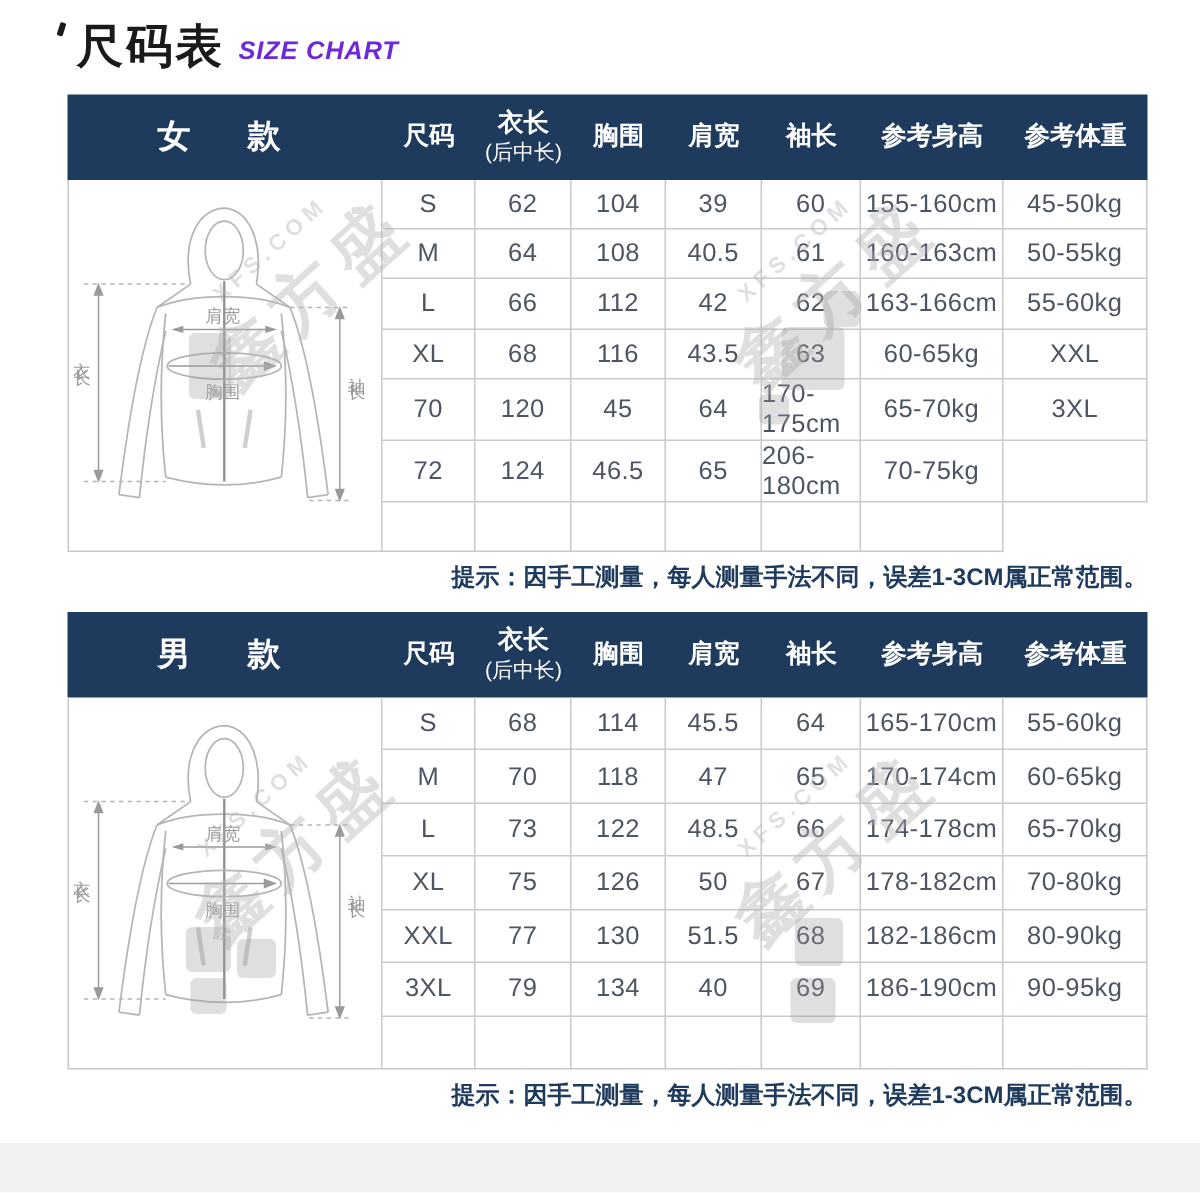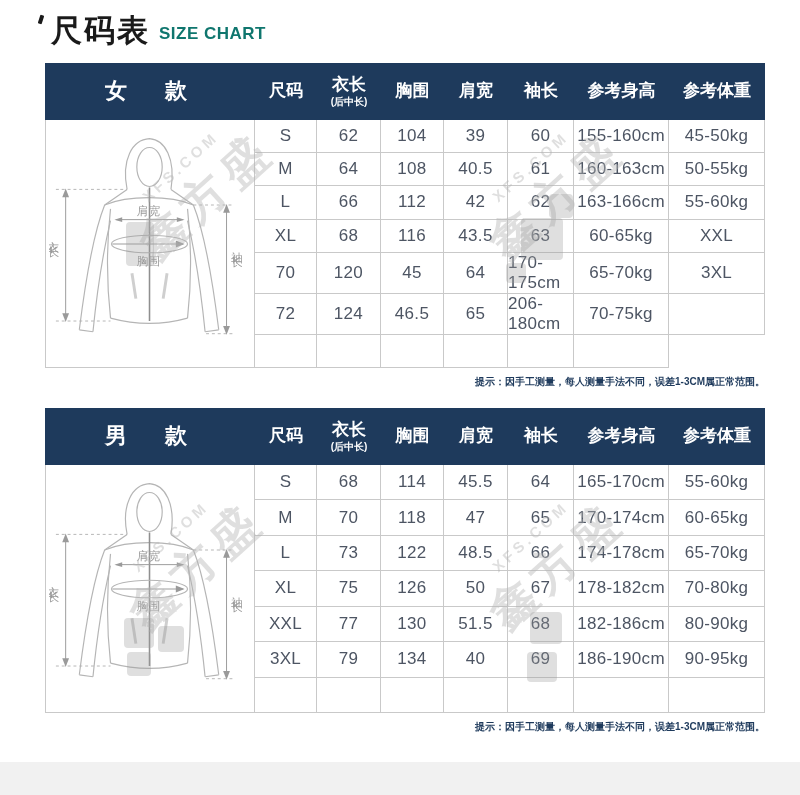--- a/index.html
+++ b/index.html
@@ -13,51 +13,51 @@
   body{
     position:relative;
     background:#ffffff;
     font-family:"Liberation Sans","DejaVu Sans",sans-serif;
     overflow:hidden;
   }
   
   .page-header{position:absolute;left:55px;top:12px;display:flex;align-items:flex-end;z-index:2;}
   .tick{display:inline-block;width:4px;height:9px;background:#1a1a1a;transform:rotate(18deg);margin:3px 8px 22px -16px;border-radius:1px;}
   .title-cn{font-size:31px;font-weight:bold;color:#1a1a1a;letter-spacing:2px;line-height:1;text-align:center;}
-  .title-en{font-size:17px;font-weight:bold;color:#0f766e;margin-left:9px;margin-bottom:2px;letter-spacing:0.5px;}
+  .title-en{font-size:17px;font-weight:bold;color:#6d28d9;margin-left:9px;margin-bottom:2px;letter-spacing:0.5px;font-style:italic;}
   
   .section{position:absolute;left:45px;width:720px;z-index:2;}
   .section.women{top:63px;}
   .section.men{top:408px;}
   .thead{
     display:grid;
     grid-template-columns:210px 62px 64px 63px 64px 66px 95px 96px;
     height:57px;background:var(--navy);color:#ffffff;
   }
   .th{display:flex;flex-direction:column;align-items:center;justify-content:center;font-weight:bold;font-size:17px;line-height:1.1;}
-  .th .sub{font-size:10px;font-weight:bold;margin-top:2px;}
+  .th .sub{font-size:14px;font-weight:normal;margin-top:2px;}
   .gender{font-size:22px;letter-spacing:8px;}
   .tbody{display:flex;height:248px;border-left:1px solid var(--border);}
   .img-cell{
     width:209px;height:248px;flex:0 0 209px;
     border-right:1px solid var(--border);border-bottom:1px solid var(--border);
     display:flex;align-items:center;justify-content:center;
   }
   .data-grid{
     display:grid;
     grid-template-columns:62px 64px 63px 64px 66px 95px 96px;
     grid-template-rows:repeat(7,1fr);
     width:510px;height:248px;
   }
   .cell{
     display:flex;align-items:center;justify-content:center;
     border-right:1px solid var(--border);border-bottom:1px solid var(--border);
     font-size:17px;color:var(--celltext);letter-spacing:0.3px;
   }
-  .note{margin-top:7px;text-align:right;font-size:10px;font-weight:bold;color:var(--navy);}
+  .note{margin-top:7px;text-align:right;font-size:16px;font-weight:bold;color:var(--navy);}
   
   .jacket{width:202px;height:234px;}
   .jacket path,.jacket line,.jacket ellipse{fill:none;stroke:#b5b5b5;stroke-width:1.2;}
   .jacket .dash{stroke-dasharray:3,3;stroke-width:1;}
   .jacket .measure{stroke:#9a9a9a;stroke-width:1;}
   .jacket .zip{stroke:#8f8f8f;stroke-width:1.6;}
   .jacket .pocket{stroke:#cfcfcf;stroke-width:3;}
   .jacket polygon{fill:#9a9a9a;stroke:none;}
   .jacket text{fill:#9a9a9a;font-size:12px;font-family:"Liberation Sans","DejaVu Sans",sans-serif;}
   .vlabel{writing-mode:vertical-rl;text-orientation:upright;letter-spacing:4px;}

